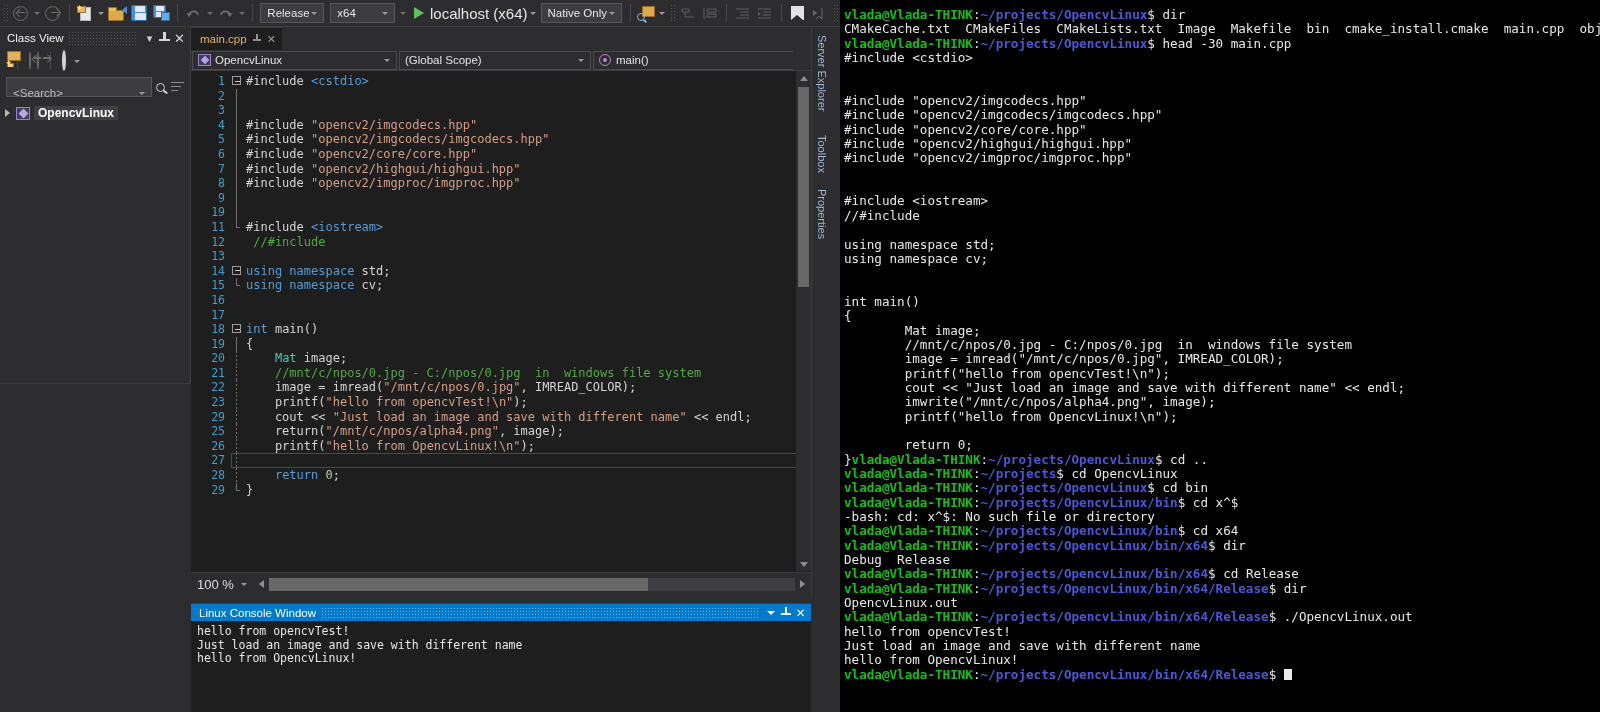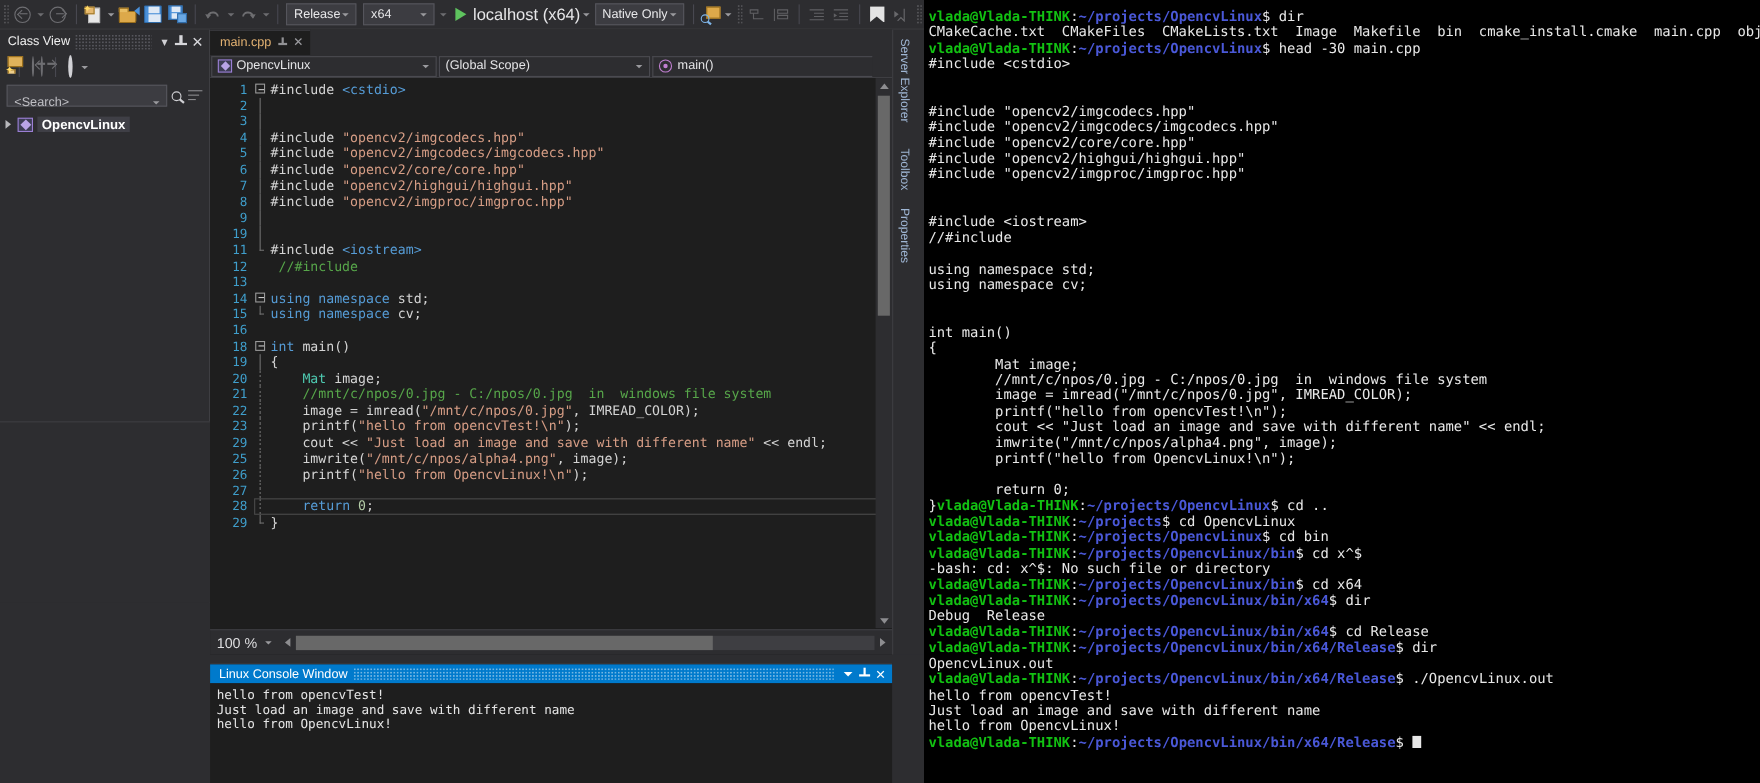--- a/index.html
+++ b/index.html
@@ -493,28 +493,29 @@
             <div class="cline"><span class="lnum">7</span><span class="fold"><span class="vline"></span></span><span class="ctext"><span class="k-pp">#include </span><span class="k-str">"opencv2/highgui/highgui.hpp"</span></span></div>
             <div class="cline"><span class="lnum">8</span><span class="fold"><span class="vline"></span></span><span class="ctext"><span class="k-pp">#include </span><span class="k-str">"opencv2/imgproc/imgproc.hpp"</span></span></div>
             <div class="cline"><span class="lnum">9</span><span class="fold"><span class="vline"></span></span><span class="ctext"></span></div>
             <div class="cline"><span class="lnum">19</span><span class="fold"><span class="vline"></span></span><span class="ctext"></span></div>
             <div class="cline"><span class="lnum">11</span><span class="fold"><span class="vend"></span></span><span class="ctext"><span class="k-pp">#include </span><span class="k-blue">&lt;iostream&gt;</span></span></div>
             <div class="cline"><span class="lnum">12</span><span class="fold"></span><span class="ctext"><span class="k-com"> //#include</span></span></div>
             <div class="cline"><span class="lnum">13</span><span class="fold"></span><span class="ctext"></span></div>
             <div class="cline"><span class="lnum">14</span><span class="fold"><span class="box"></span></span><span class="ctext"><span class="k-blue">using namespace</span><span class="k-pp"> std;</span></span></div>
             <div class="cline"><span class="lnum">15</span><span class="fold"><span class="vend"></span></span><span class="ctext"><span class="k-blue">using namespace</span><span class="k-pp"> cv;</span></span></div>
             <div class="cline"><span class="lnum">16</span><span class="fold"></span><span class="ctext"></span></div>
+            <div class="cline"><span class="lnum">17</span><span class="fold"></span><span class="ctext"></span></div>
             <div class="cline"><span class="lnum">18</span><span class="fold"><span class="box"></span></span><span class="ctext"><span class="k-blue">int</span><span class="k-pp"> main()</span></span></div>
             <div class="cline"><span class="lnum">19</span><span class="fold"><span class="vline"></span></span><span class="ctext"><span class="k-pp">{</span></span></div>
             <div class="cline"><span class="lnum">20</span><span class="fold"><span class="vdash"></span></span><span class="ctext"><span class="k-pp">    </span><span class="k-type">Mat</span><span class="k-pp"> image;</span></span></div>
             <div class="cline"><span class="lnum">21</span><span class="fold"><span class="vdash"></span></span><span class="ctext"><span class="k-pp">    </span><span class="k-com">//mnt/c/npos/0.jpg - C:/npos/0.jpg  in  windows file system</span></span></div>
             <div class="cline"><span class="lnum">22</span><span class="fold"><span class="vdash"></span></span><span class="ctext"><span class="k-pp">    image = imread(</span><span class="k-str">"/mnt/c/npos/0.jpg"</span><span class="k-pp">, IMREAD_COLOR);</span></span></div>
             <div class="cline"><span class="lnum">23</span><span class="fold"><span class="vdash"></span></span><span class="ctext"><span class="k-pp">    printf(</span><span class="k-str">"hello from opencvTest!\n"</span><span class="k-pp">);</span></span></div>
             <div class="cline"><span class="lnum">29</span><span class="fold"><span class="vdash"></span></span><span class="ctext"><span class="k-pp">    cout &lt;&lt; </span><span class="k-str">"Just load an image and save with different name"</span><span class="k-pp"> &lt;&lt; endl;</span></span></div>
-            <div class="cline"><span class="lnum">25</span><span class="fold"><span class="vdash"></span></span><span class="ctext"><span class="k-pp">    imwrite(</span><span class="k-str">"/mnt/c/npos/alpha4.png"</span><span class="k-pp">, image);</span></span></div>
+            <div class="cline"><span class="lnum">25</span><span class="fold"><span class="vdash"></span></span><span class="ctext"><span class="k-pp">    return(</span><span class="k-str">"/mnt/c/npos/alpha4.png"</span><span class="k-pp">, image);</span></span></div>
             <div class="cline"><span class="lnum">26</span><span class="fold"><span class="vdash"></span></span><span class="ctext"><span class="k-pp">    printf(</span><span class="k-str">"hello from OpencvLinux!\n"</span><span class="k-pp">);</span></span></div>
             <div class="cline"><span class="lnum">27</span><span class="fold"><span class="vdash"></span></span><span class="ctext"></span></div>
             <div class="cline"><span class="lnum">28</span><span class="fold"><span class="vdash"></span></span><span class="ctext"><span class="k-pp">    </span><span class="k-blue">return</span><span class="k-pp"> </span><span class="k-num">0</span><span class="k-pp">;</span></span></div>
             <div class="cline"><span class="lnum">29</span><span class="fold"><span class="vend"></span></span><span class="ctext"><span class="k-pp">}</span></span></div>
           </div>
       <div class="caretline" style="top: 381.6px;"></div>
         </div>
 
       <div class="editor-scroll-v">
         <div class="esv-up">

